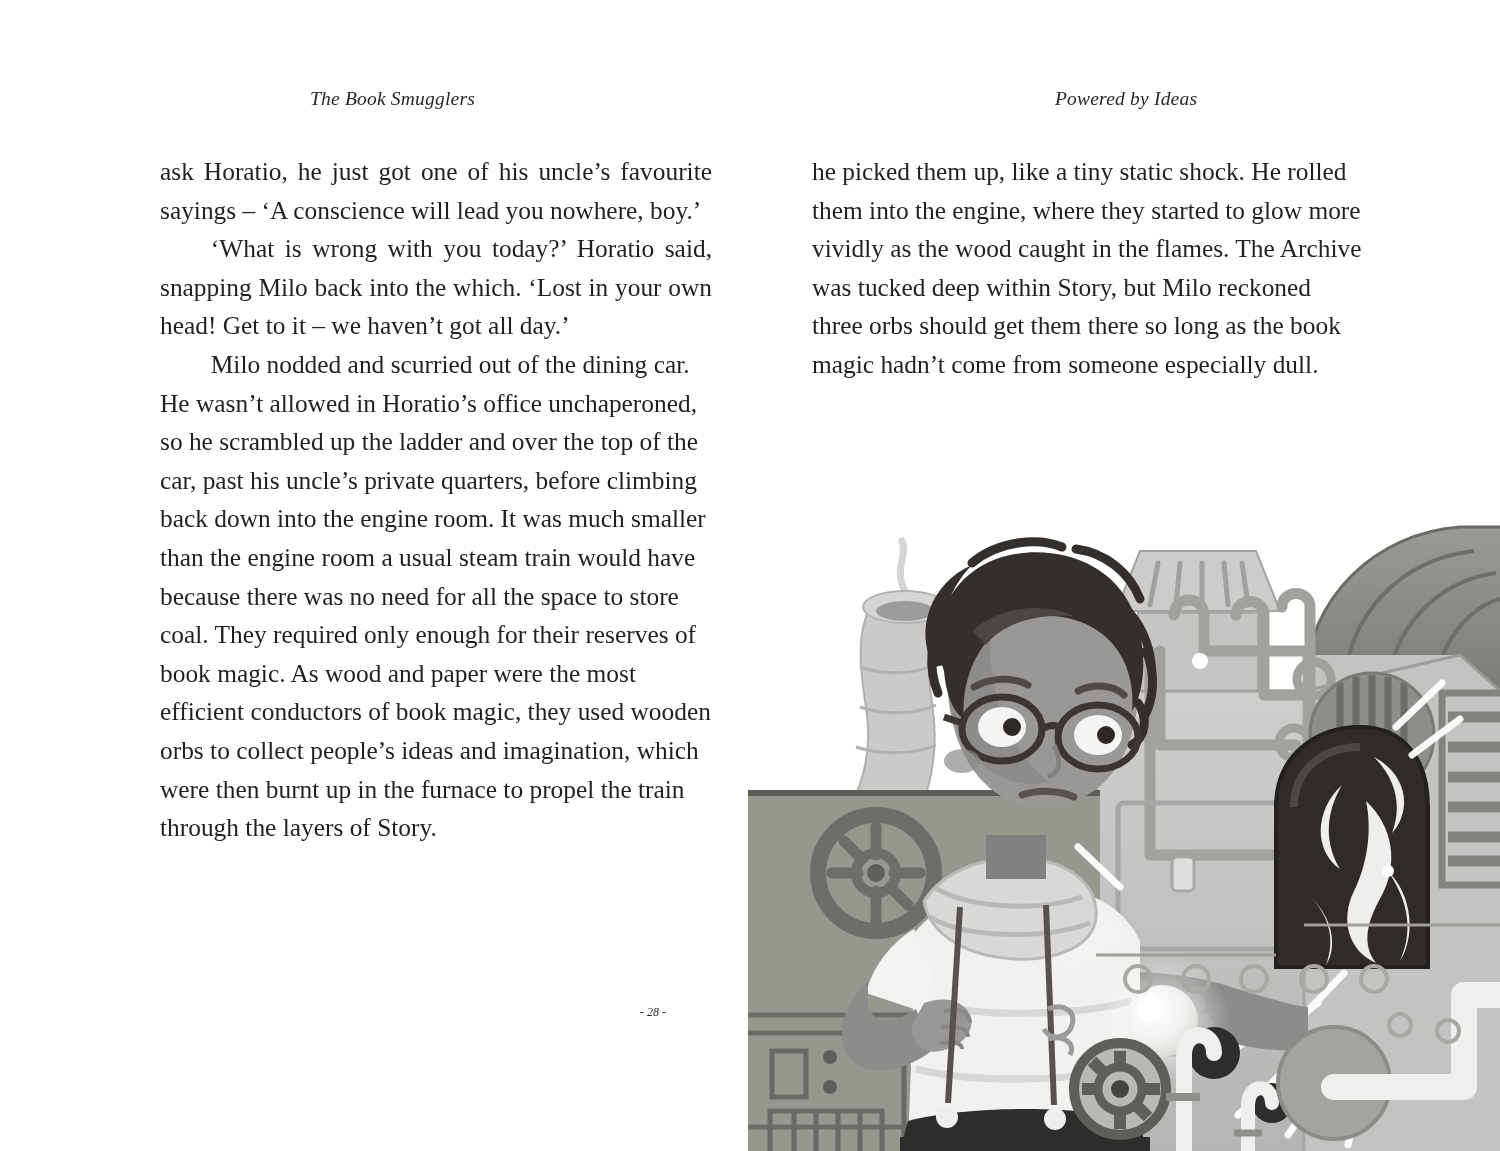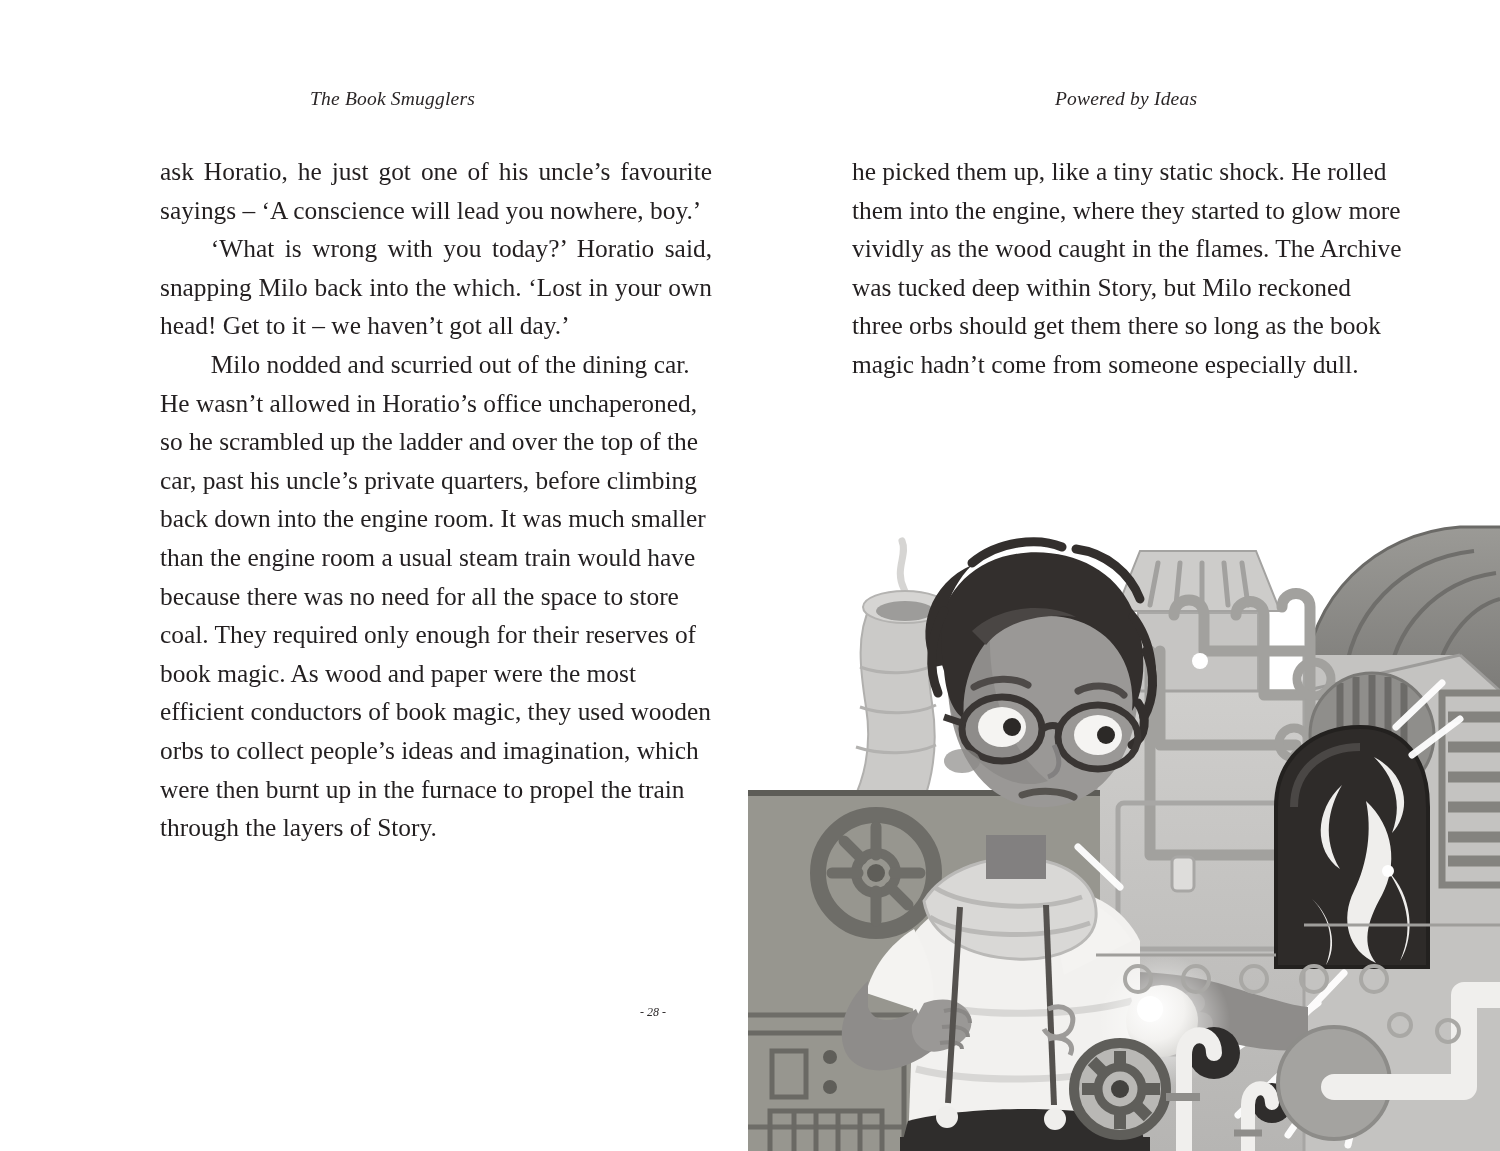--- a/index.html
+++ b/index.html
@@ -44,21 +44,21 @@
     width: 552px;
     font-size: 25.4px;
     line-height: 38.6px;
     text-align: justify;
     text-justify: inter-word;
     color: #231f20;
     -webkit-hyphens: none;
     hyphens: none;
   }
   .col.left  { left: 114px; margin-left: 46px; }
-  .col.right { left: 852px; }
+  .col.right { left: 812px; }
 
   .col p { margin: 0; }
   .col p.indent { text-indent: 2.0em; }
   .col p:last-child { text-align: left; }
 
   
   .folio {
     position: absolute;
     left: 114px;
     width: 552px;

